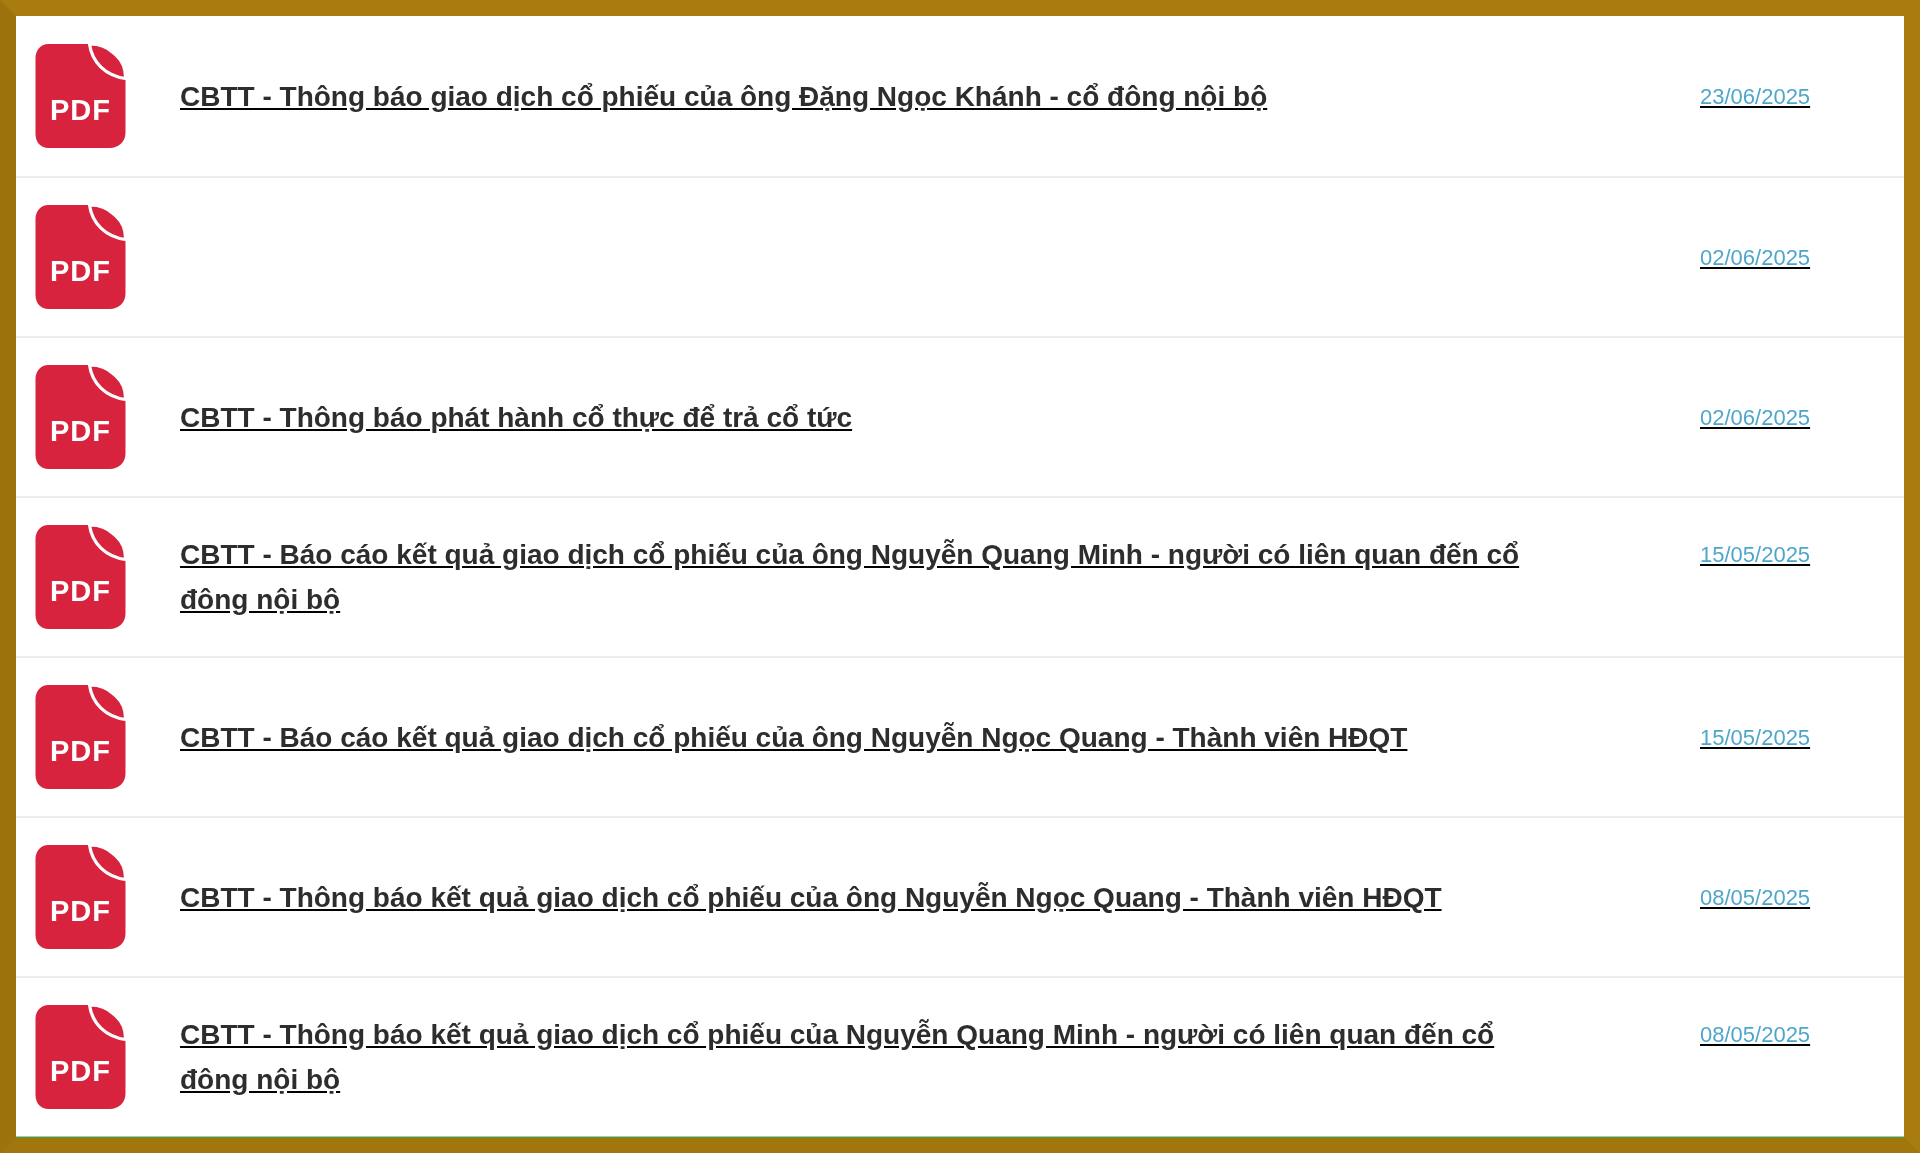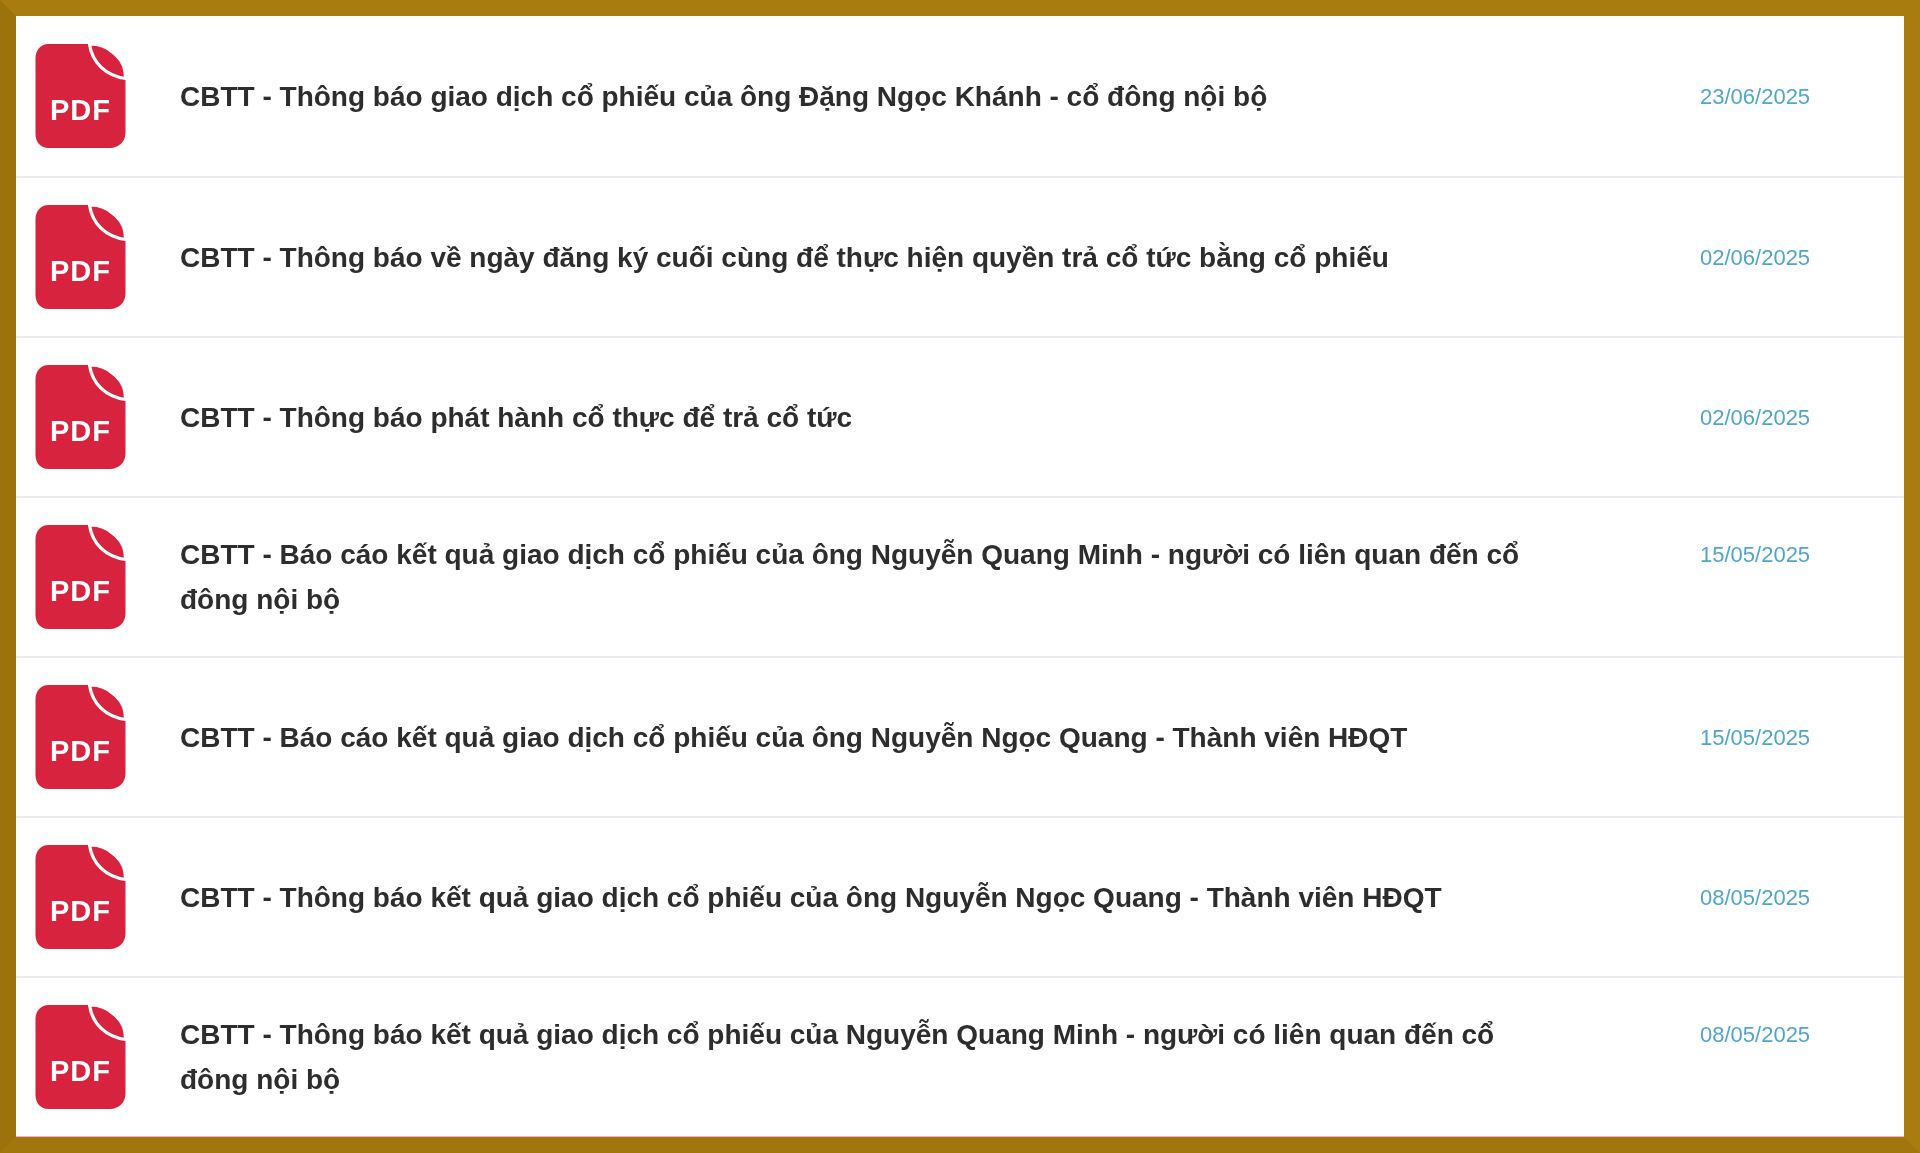--- a/index.html
+++ b/index.html
@@ -2,21 +2,21 @@
 <html><head>
 <meta charset="utf-8">
 <style>
   * { margin: 0; padding: 0; box-sizing: border-box; }
   html, body { background: #8a660d; }
   body { font-family: "Liberation Sans", "DejaVu Sans", sans-serif; }
 
   .frame {
     width: 1920px;
     height: 1153px;
-    background: #f9a8d4;
+    background: #5eead4;
     border: 16px solid #a97c0f;
     border-left-color: #9c720d;
     border-bottom-color: #a1760d;
     overflow: hidden;
   }
 
   .doc-list { width: 100%; }
 
   .doc-row {
     display: flex;
@@ -32,20 +32,21 @@
     width: 95px;
     height: 106px;
     margin-right: 52px;
   }
   .row-icon svg { display: block; width: 95px; height: 106px; }
 
   .row-body {
     flex: 1;
     display: flex;
     align-items: flex-start;
+    text-decoration: underline;
   }
 
   .doc-title {
     flex: 1 1 auto;
     max-width: 1370px;
     font-size: 28px;
     font-weight: 600;
     line-height: 45px;
     color: #2d2d2d;
     cursor: pointer;
@@ -83,21 +84,20 @@
 
   <div class="doc-row">
     <span class="row-icon">
       <svg viewBox="0 0 92 106" xmlns="http://www.w3.org/2000/svg" aria-hidden="true">
         <path d="M14 1 H55 C57.5 19.5 71 32.5 91 35.5 V90 C91 98.5 84 105 75.5 105 H14 C6.5 105 1 99.5 1 91 V15 C1 7 6.5 1 14 1 Z" fill="#d7233e"></path>
         <path d="M55 1 C57.5 19.5 71 32.5 91 35.5 C91.3 26 88.5 18.5 82 12.5 L79.5 10.2 C73 4.2 66 0.8 55 1 Z" fill="#d7233e" stroke="#ffffff" stroke-width="3.2" stroke-linejoin="round"></path>
         <text class="pdf-label" x="46" y="77" text-anchor="middle" font-size="29" font-weight="bold" letter-spacing="1" fill="#ffffff" font-family="Liberation Sans, sans-serif">PDF</text>
       </svg>
     </span>
     <div class="row-body">
-      <div class="doc-title">CBTT - Thông báo về ngày đăng ký cuối cùng để thực hiện quyền trả cổ tức bằng cổ phiếu</div>
       <div class="doc-date">02/06/2025</div>
     </div>
   </div>
 
   <div class="doc-row">
     <span class="row-icon">
       <svg viewBox="0 0 92 106" xmlns="http://www.w3.org/2000/svg" aria-hidden="true">
         <path d="M14 1 H55 C57.5 19.5 71 32.5 91 35.5 V90 C91 98.5 84 105 75.5 105 H14 C6.5 105 1 99.5 1 91 V15 C1 7 6.5 1 14 1 Z" fill="#d7233e"></path>
         <path d="M55 1 C57.5 19.5 71 32.5 91 35.5 C91.3 26 88.5 18.5 82 12.5 L79.5 10.2 C73 4.2 66 0.8 55 1 Z" fill="#d7233e" stroke="#ffffff" stroke-width="3.2" stroke-linejoin="round"></path>
         <text class="pdf-label" x="46" y="77" text-anchor="middle" font-size="29" font-weight="bold" letter-spacing="1" fill="#ffffff" font-family="Liberation Sans, sans-serif">PDF</text>

